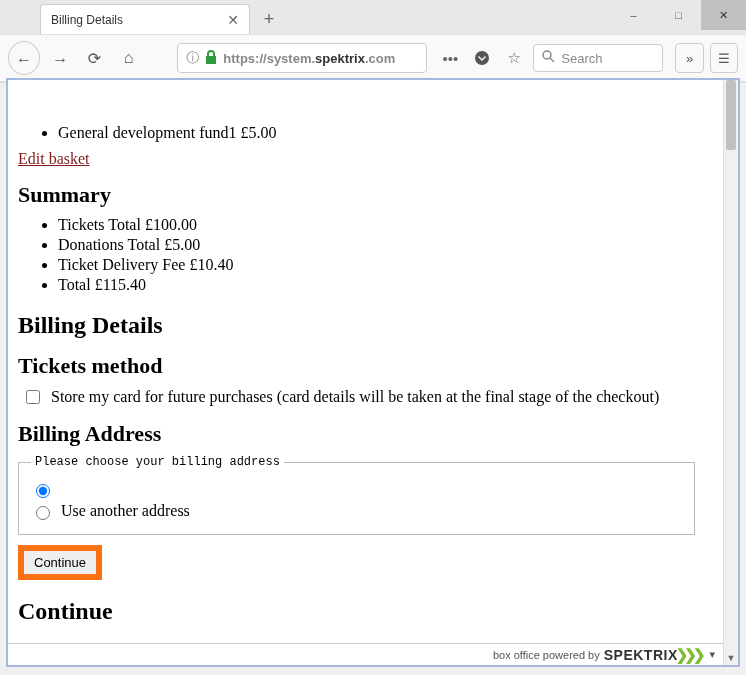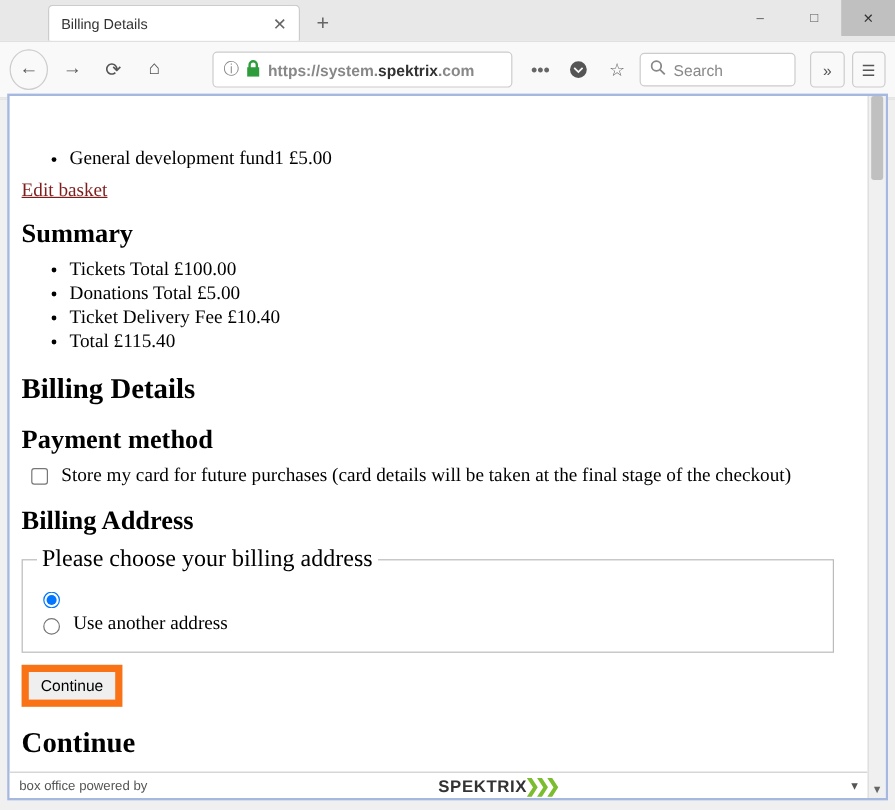--- a/index.html
+++ b/index.html
@@ -170,40 +170,40 @@
     .content a { color:#7f1d1d; text-decoration:underline; }
     .content h3 { font-size:22px; font-weight:bold; margin:14px 0 8px 0; }
     .content h2 { font-size:24px; font-weight:bold; margin:18px 0 10px 0; }
     .cb-row { display:flex; align-items:center; gap:8px; margin:6px 0 14px 4px;}
     .cb-row input[type=checkbox]{ width:14px; height:14px;}
     fieldset {
       border:1px solid #bbb;
       margin:8px 0 10px 0;
       padding:8px 12px 10px 12px;
     }
-    legend { padding:0 4px; font-size:20px;}
+    legend { padding:0 4px; font-size:12px;font-family:Liberation Mono, monospace;}
     .radio-row { display:flex; align-items:center; gap:8px; margin:4px 0;}
     .radio-row input[type=radio]{ width:14px; height:14px;}
     .continue-btn {
       font-family: Arial, sans-serif;
       font-size:13px;
       padding:4px 10px;
       border:6px solid #f97316;
       background:#efefef;
       cursor:pointer;
     }
     .footer-bar {
       position:absolute;
       bottom:0; left:0; right:15px;
       height:22px;
       border-top:1px solid #ccc;
       background:#fff;
       display:flex;
       align-items:center;
-      justify-content:space-between;
+      justify-content:flex-end;
       padding:0 8px;
       font-family: Arial, sans-serif;
       font-size:11px;
       color:#555;
       gap:4px;
     }
     .spek-logo {
       font-family: Arial, sans-serif;
       font-weight:bold;
       font-size:14px;
@@ -285,21 +285,21 @@
     <h3>Summary</h3>
     <ul>
       <li>Tickets Total £100.00</li>
       <li>Donations Total £5.00</li>
       <li>Ticket Delivery Fee £10.40</li>
       <li>Total £115.40</li>
     </ul>
 
     <h2>Billing Details</h2>
 
-    <h3>Payment method</h3>
+    <h3>Tickets method</h3>
     <div class="cb-row">
       <input type="checkbox" style="">
       <span>Store my card for future purchases (card details will be taken at the final stage of the checkout)</span>
     </div>
 
     <h3>Billing Address</h3>
     <fieldset>
       <legend>Please choose your billing address</legend>
       <div class="radio-row">
         <input type="radio" name="addr" checked="" style="">

